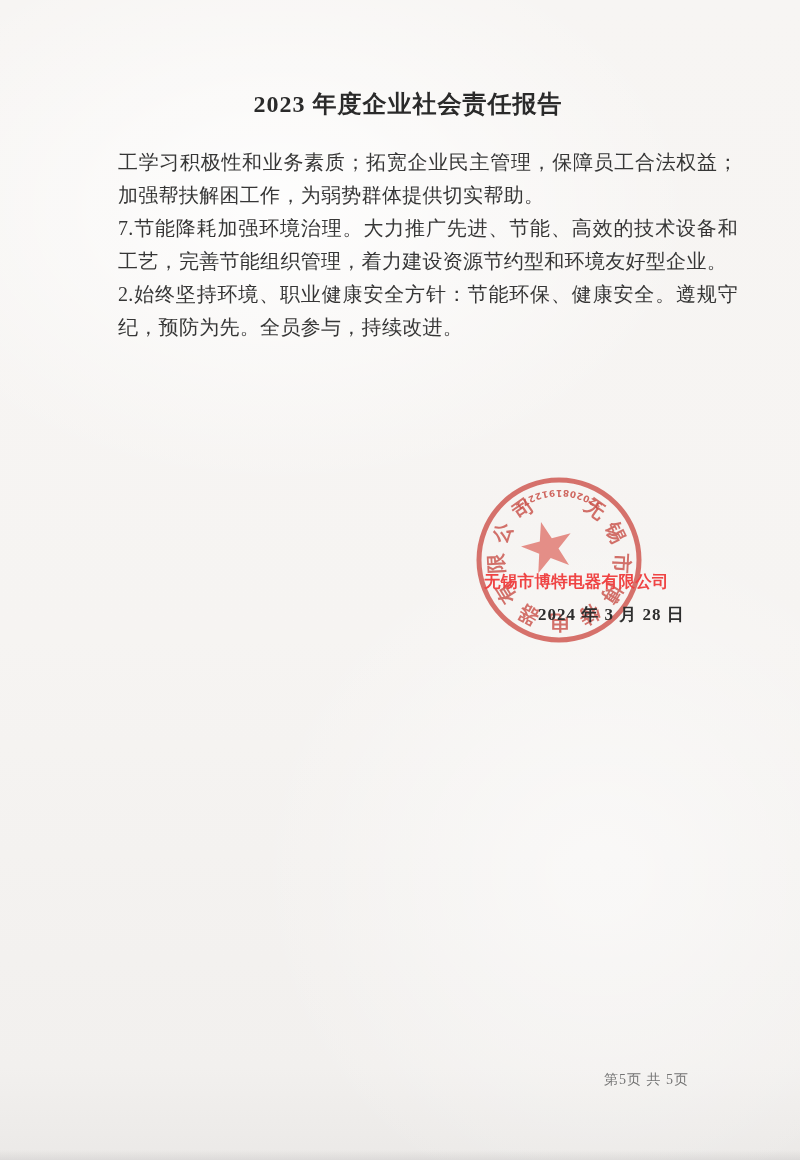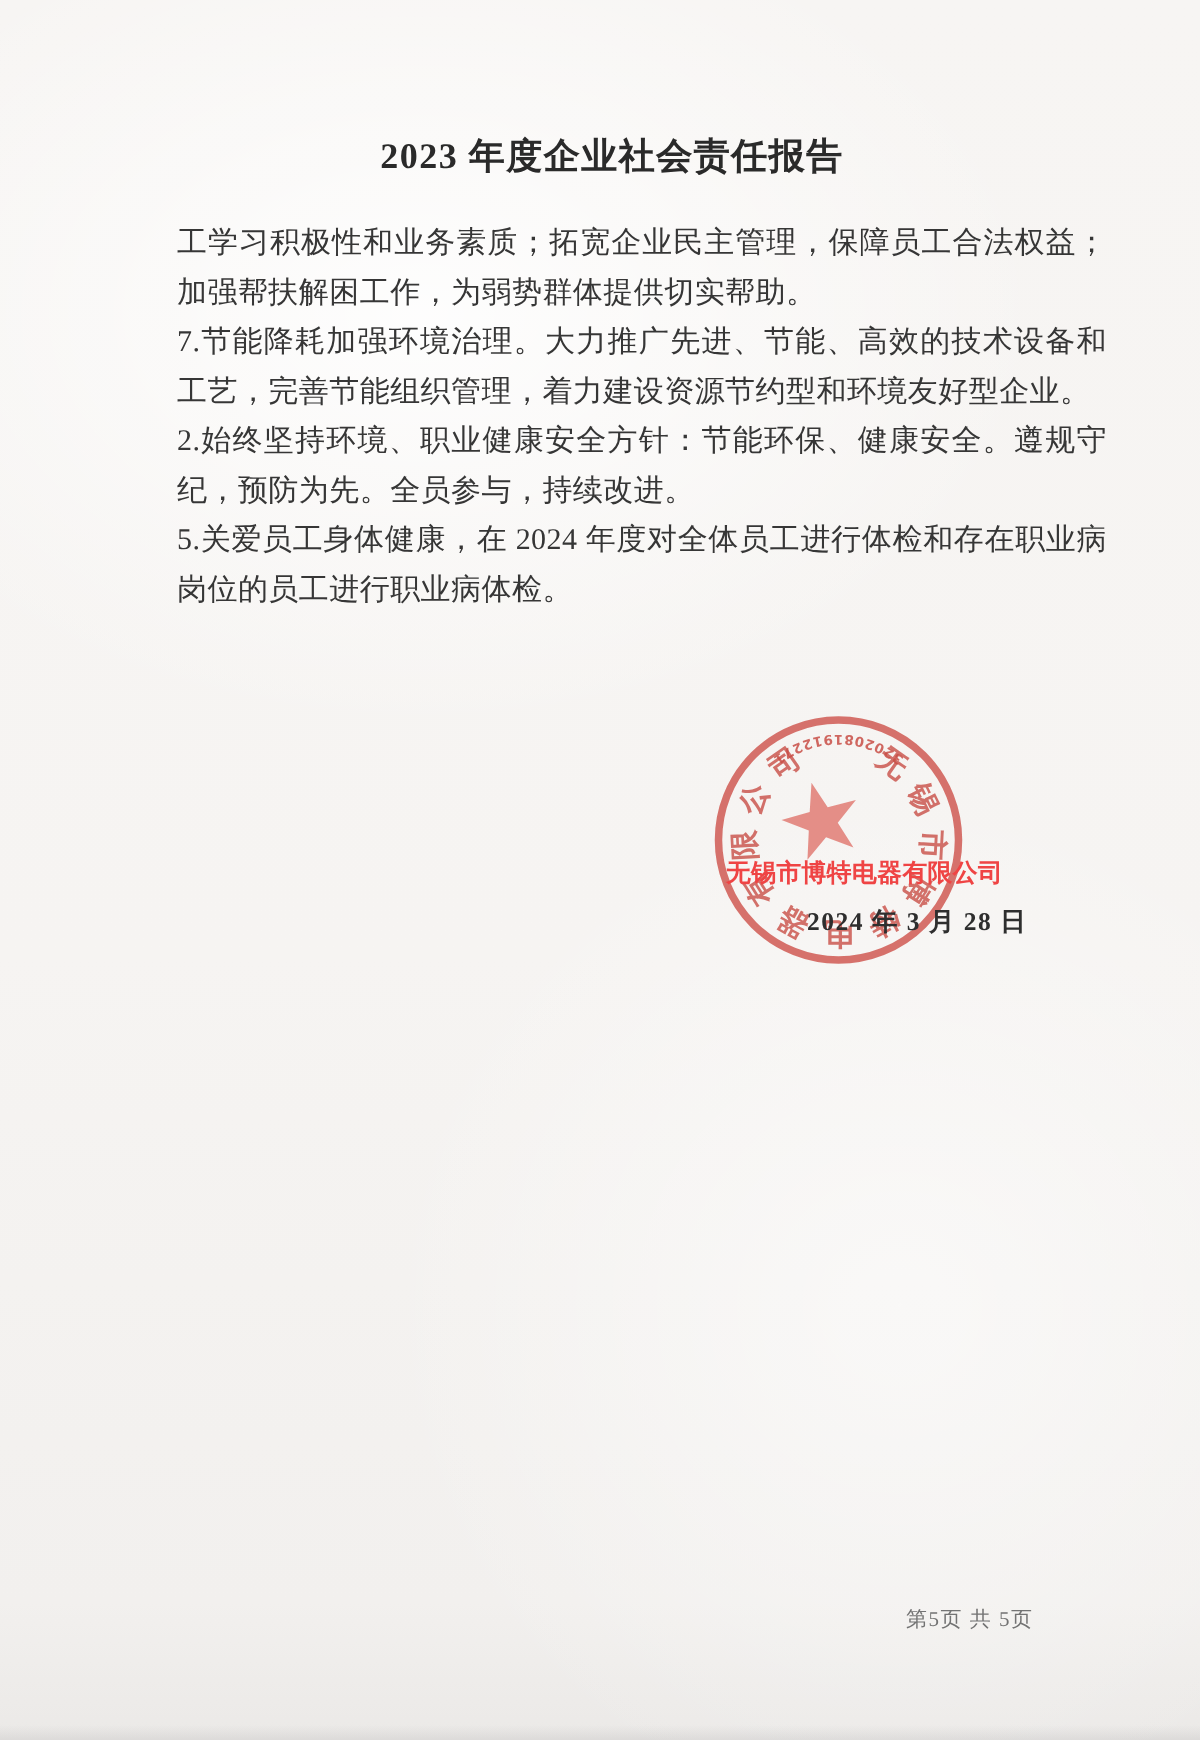--- a/index.html
+++ b/index.html
@@ -49,21 +49,20 @@
 <body>
 
 <div>
 
   <h1 class="page-title">2023 年度企业社会责任报告</h1>
 
   <main class="report-body">
     <p>工学习积极性和业务素质；拓宽企业民主管理，保障员工合法权益；加强帮扶解困工作，为弱势群体提供切实帮助。</p>
     <p>7.节能降耗加强环境治理。大力推广先进、节能、高效的技术设备和工艺，完善节能组织管理，着力建设资源节约型和环境友好型企业。</p>
     <p>2.始终坚持环境、职业健康安全方针：节能环保、健康安全。遵规守纪，预防为先。全员参与，持续改进。</p>
-    <p>5.关爱员工身体健康，在 2024 年度对全体员工进行体检和存在职业病岗位的员工进行职业病体检。</p>
   </main>
 
   <div class="seal-wrap">
     <svg id="seal-svg" width="210" height="210" viewBox="0 0 210 210">
       <circle class="seal-ring" cx="105" cy="105" r="80"></circle>
     <text x="141.1353154901159" y="53.393421209793516" dy="0.35em" class="seal-char" transform="rotate(35 141.1353154901159 53.393421209793516)">无</text>
         <text x="161.62402491684753" y="77.38261775228813" dy="0.35em" class="seal-char" transform="rotate(64 161.62402491684753 77.38261775228813)">锡</text>
         <text x="167.91366068953815" y="108.29716524330544" dy="0.35em" class="seal-char" transform="rotate(93 167.91366068953815 108.29716524330544)">市</text>
         <text x="158.42703005785484" y="138.3849136466919" dy="0.35em" class="seal-char" transform="rotate(122 158.42703005785484 138.3849136466919)">博</text>
         <text x="135.54300607551923" y="160.10104154978194" dy="0.35em" class="seal-char" transform="rotate(151 135.54300607551923 160.10104154978194)">特</text>

